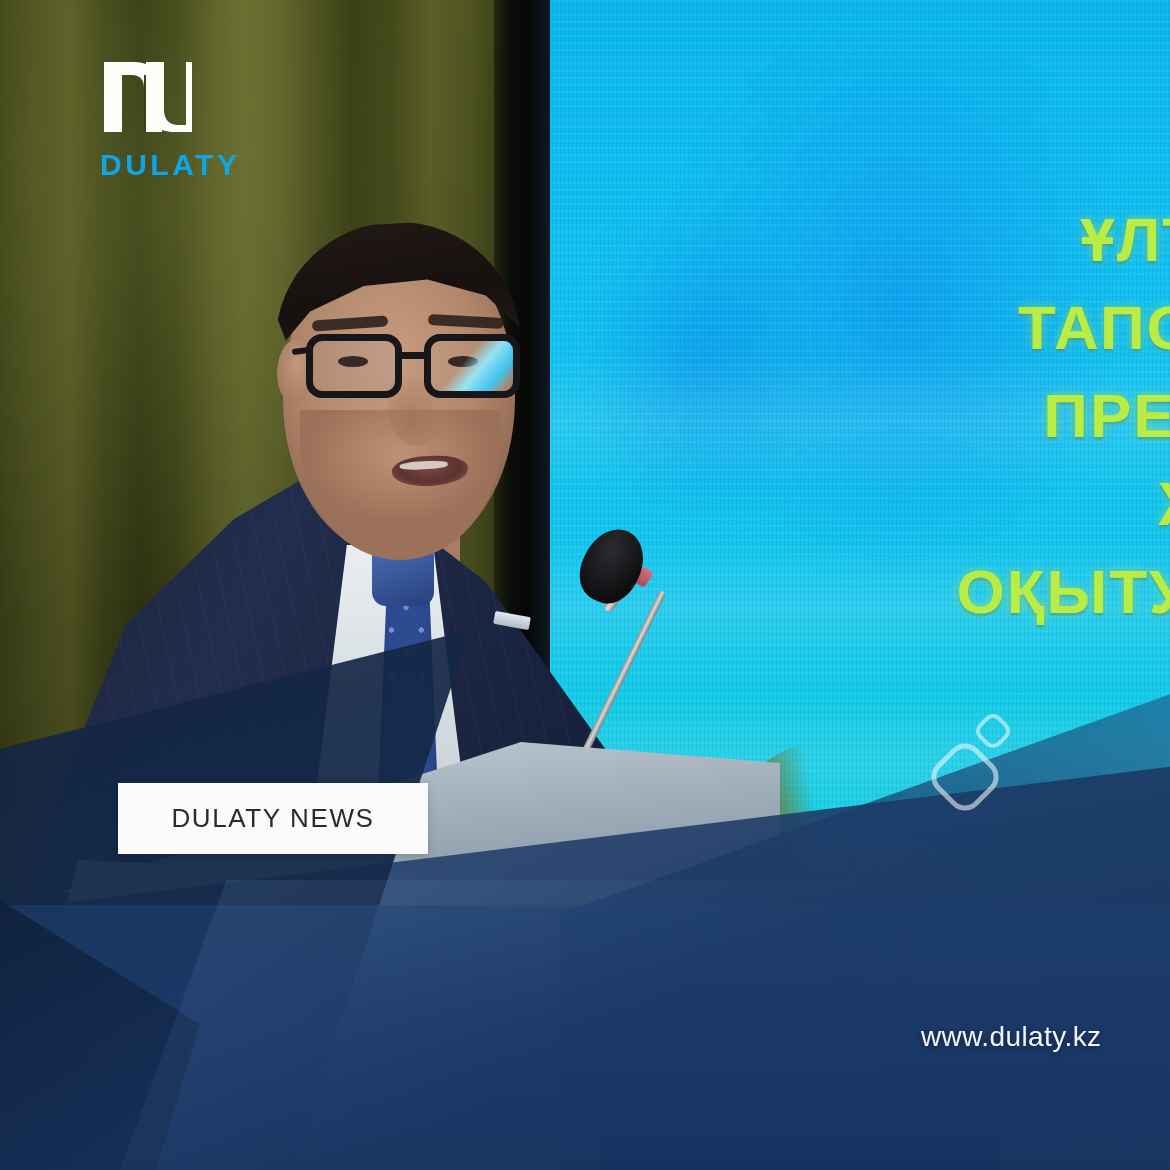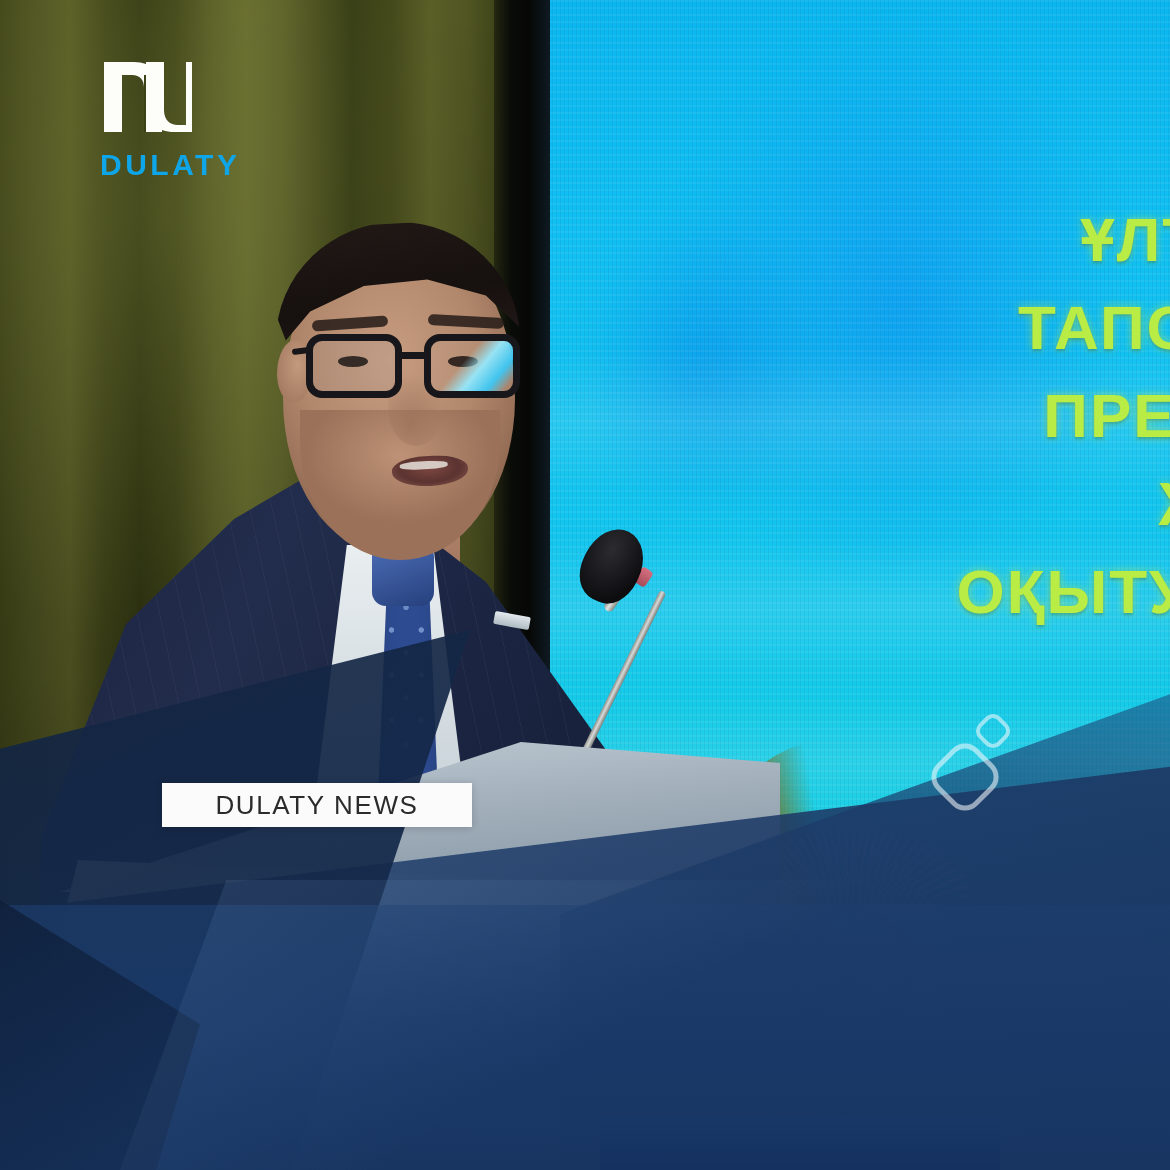--- a/index.html
+++ b/index.html
@@ -433,30 +433,29 @@
   .brand-name {
     margin-top: 12px;
     color: #0ea5e9;
     font-size: 30px;
     font-weight: 700;
     letter-spacing: 3.5px;
   }
 
   .news-badge {
     position: absolute; left: 118px; top: 783px;
-    min-width: 310px; height: 44px;
+    min-width: 310px; height: 71px;
     background: #fbfbfb;
     display: flex; align-items: center; justify-content: center;
     color: #2b2b2b;
     font-size: 26px;
     font-weight: 400;
     letter-spacing: 1.6px;
     box-shadow: 0 1px 8px rgba(0,0,0,.18);
     padding: 0 22px;
-    margin-left: 44px;
   }
 
   .headline {
     position: absolute; left: 40px; top: 874px;
     color: #f4f7fb;
     font-size: 55px;
     font-weight: 400;
     letter-spacing: 1.2px;
     text-shadow: 0 2px 10px rgba(0,0,0,.42);
     white-space: nowrap;
@@ -576,19 +575,20 @@
       </svg>
     </div>
     <div class="brand-name">DULATY</div>
   </div>
 
   <div class="news-badge">
     <span>DULATY NEWS</span>
   </div>
 
 
+  <div class="site-url">www.dulaty.kz</div>
 
   <div class="watermark">
     <div class="wm-big"></div>
     <div class="wm-small"></div>
   </div>
 
 </div>
 
 </body></html>

